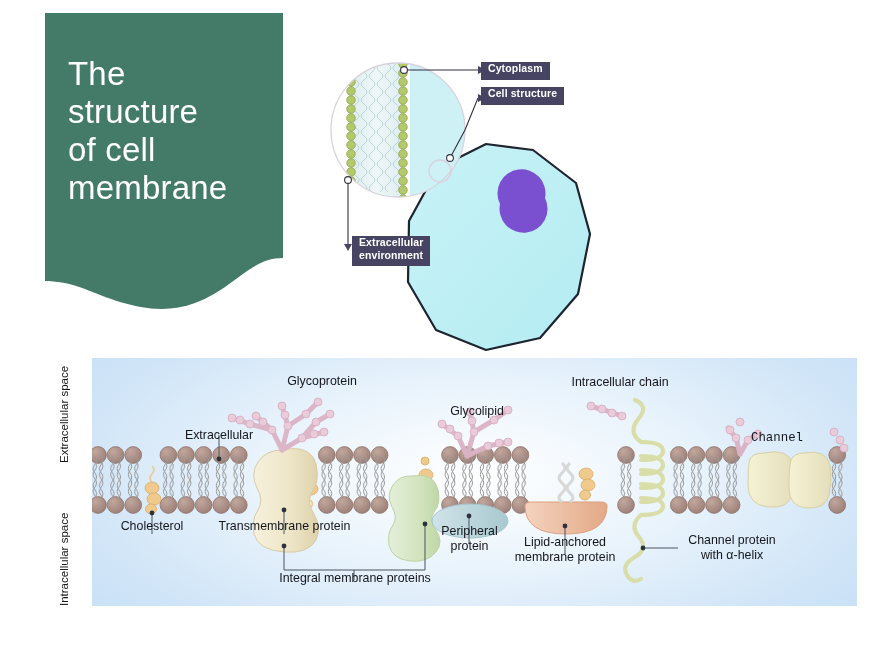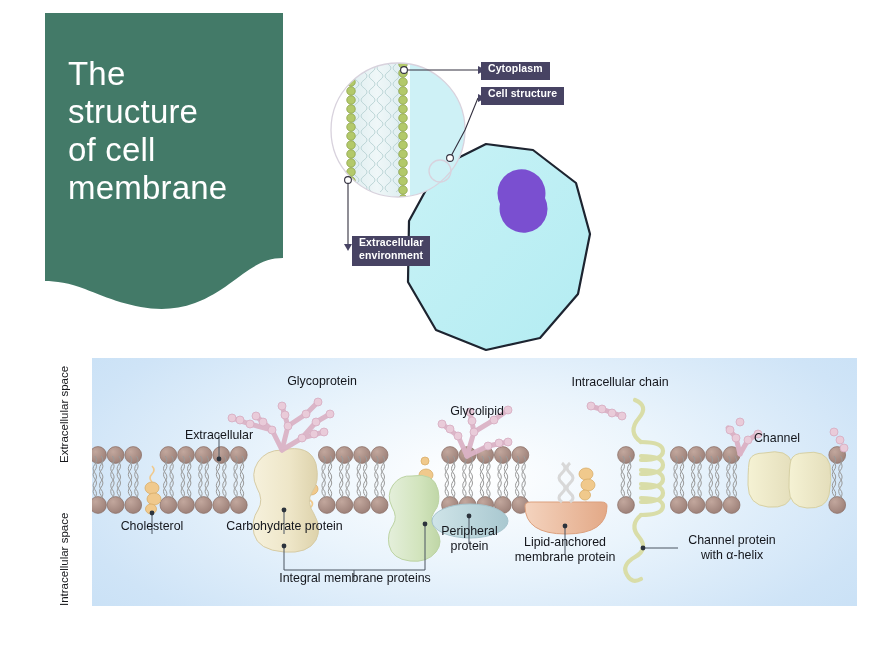--- a/index.html
+++ b/index.html
@@ -490,23 +490,23 @@
         <circle cx="377" cy="158" r="2.4"></circle>
         <circle cx="473" cy="168" r="2.4"></circle>
         <circle cx="551" cy="190" r="2.4"></circle>
       </g>
     </svg>
 
     <div class="mlabel" style="left:165px;top:16px;width:130px;">Glycoprotein</div>
     <div class="mlabel" style="left:62px;top:70px;width:130px;">Extracellular</div>
     <div class="mlabel" style="left:330px;top:46px;width:110px;">Glycolipid</div>
     <div class="mlabel" style="left:443px;top:17px;width:170px;">Intracellular chain</div>
-    <div class="mlabel" style="left:630px;top:73px;width:110px;">Channel</div>
+    <div class="mlabel" style="left:630px;top:73px;width:110px;font-family:Liberation Mono, monospace;">Channel</div>
     <div class="mlabel" style="left:0px;top:161px;width:120px;">Cholesterol</div>
-    <div class="mlabel" style="left:110px;top:161px;width:165px;">Carbohydrate protein</div>
+    <div class="mlabel" style="left:110px;top:161px;width:165px;">Transmembrane protein</div>
     <div class="mlabel" style="left:330px;top:166px;width:95px;">Peripheral
 protein</div>
     <div class="mlabel" style="left:158px;top:213px;width:210px;">Integral membrane proteins</div>
     <div class="mlabel" style="left:398px;top:177px;width:150px;">Lipid-anchored
 membrane protein</div>
     <div class="mlabel" style="left:570px;top:175px;width:140px;">Channel protein
 with α-helix</div>
   </div>
 
   <div class="vlabel" id="label-extracellular-space">Extracellular space</div>

